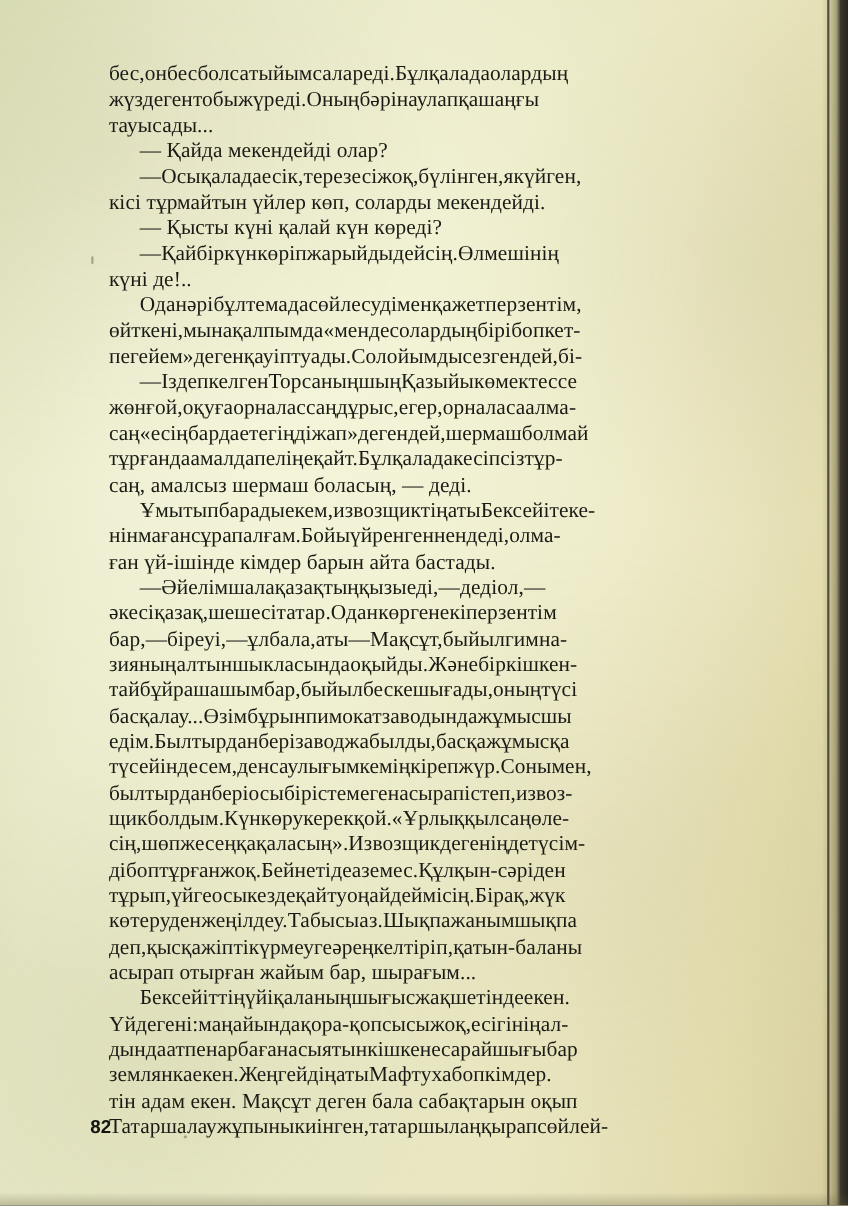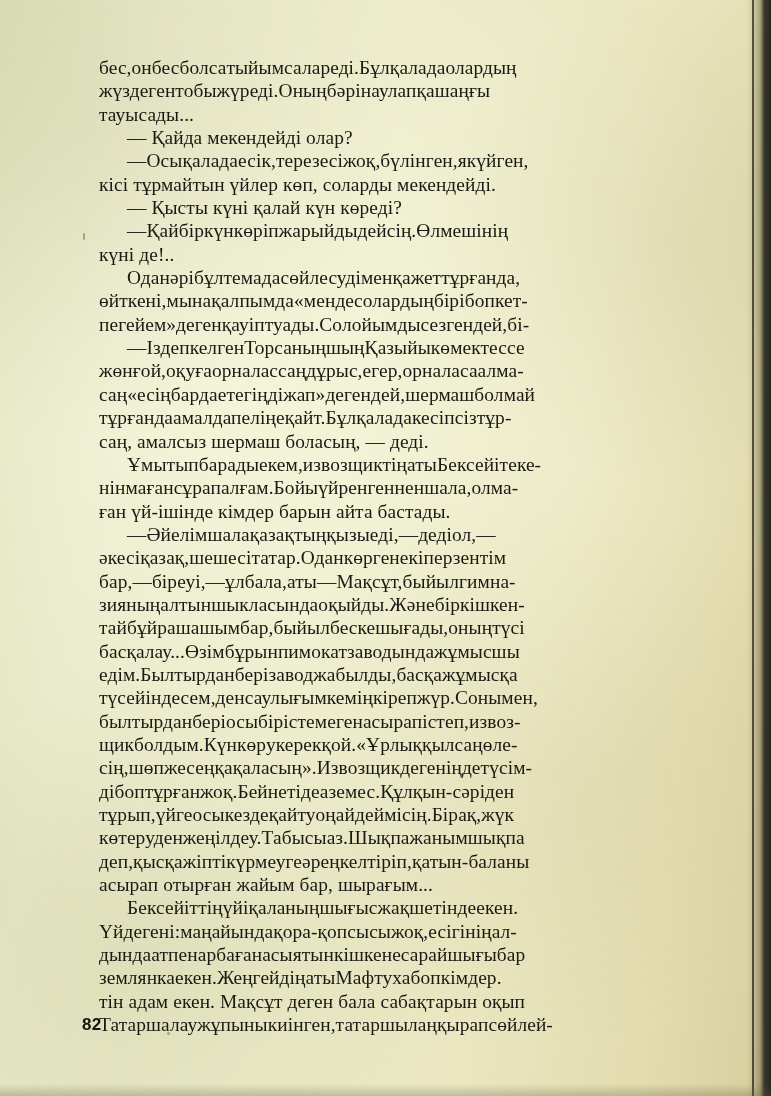--- a/index.html
+++ b/index.html
@@ -178,21 +178,21 @@
       </p>
       <p>
         <span class="ln j ind">
           <span>Одан</span>
           <span>әрі</span>
           <span>бұл</span>
           <span>темада</span>
           <span>сөйлесуді</span>
           <span>мен</span>
           <span>қажет</span>
-          <span>тұрғанда,</span>
+          <span>перзентім,</span>
         </span>
         <span class="ln j">
           <span>өйткені,</span>
           <span>мына</span>
           <span>қалпымда</span>
           <span>«мен</span>
           <span>де</span>
           <span>солардың</span>
           <span>бірі</span>
           <span>боп</span>
@@ -261,21 +261,21 @@
           <span>Бексейіт</span>
           <span>еке-</span>
         </span>
         <span class="ln j">
           <span>нін</span>
           <span>маған</span>
           <span>сұрап</span>
           <span>алғам.</span>
           <span>Бойы</span>
           <span>үйренгеннен</span>
-          <span>шала,</span>
+          <span>деді,</span>
           <span>ол</span>
           <span>ма-</span>
         </span>
         <span class="ln">ған үй-ішінде кімдер барын айта бастады.</span>
       </p>
       <p>
         <span class="ln j ind">
           <span>—</span>
           <span>Әйелім</span>
           <span>шала</span>

